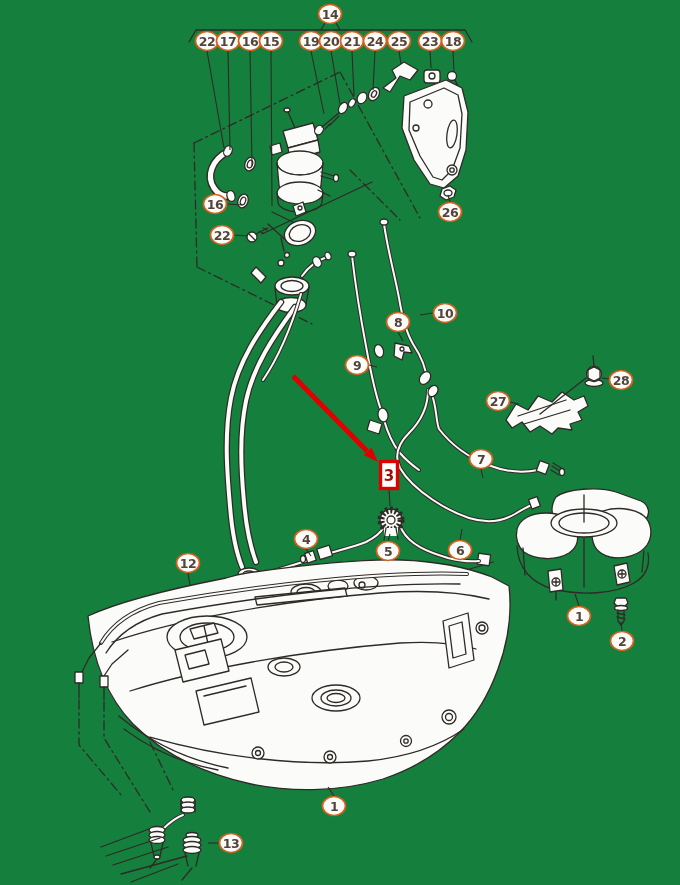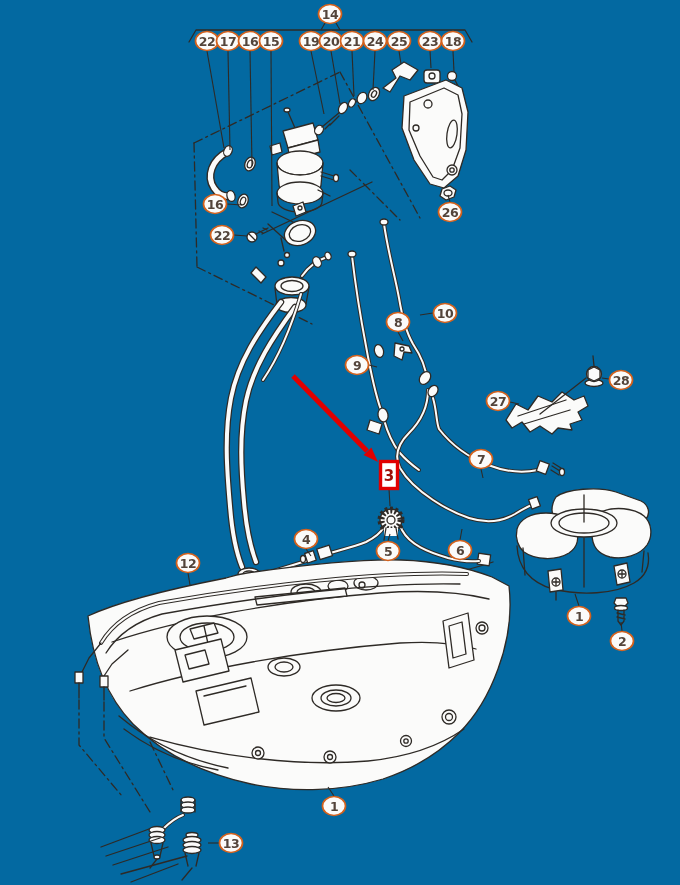--- a/index.html
+++ b/index.html
@@ -1,16 +1,16 @@
 <!DOCTYPE html>
 <html><head>
 <meta charset="utf-8">
 <style>
   html,body{margin:0;padding:0;background:#fbfbfa;}
-  .canvas{width:680px;height:885px;position:relative;background:#0369a1;overflow:hidden;}
+  .canvas{width:680px;height:885px;position:relative;background:#15803d;overflow:hidden;}
   svg{display:block;}
   svg text{font-family:"DejaVu Sans",sans-serif;}
   .num{font-size:12.5px;font-weight:600;fill:#53443a;text-anchor:middle;letter-spacing:-0.5px;}
   .hl-num{font-size:15px;font-weight:700;fill:#9b1008;text-anchor:middle;}
   .bubble{fill:#fbfbfa;stroke:#d4611c;stroke-width:1.7;}
   .hl-box{fill:#ffffff;stroke:#e10000;stroke-width:3.4;}
   .leader{stroke:#2e2a26;stroke-width:1.1;}
   .ln{stroke:#2e2a26;stroke-width:1.3;fill:none;stroke-linecap:round;stroke-linejoin:round;}
   .lnf{fill:#fbfbfa;stroke:#2e2a26;stroke-width:1.3;stroke-linejoin:round;}
   .tube-o{stroke:#2e2a26;stroke-width:6.5;fill:none;stroke-linecap:round;}

